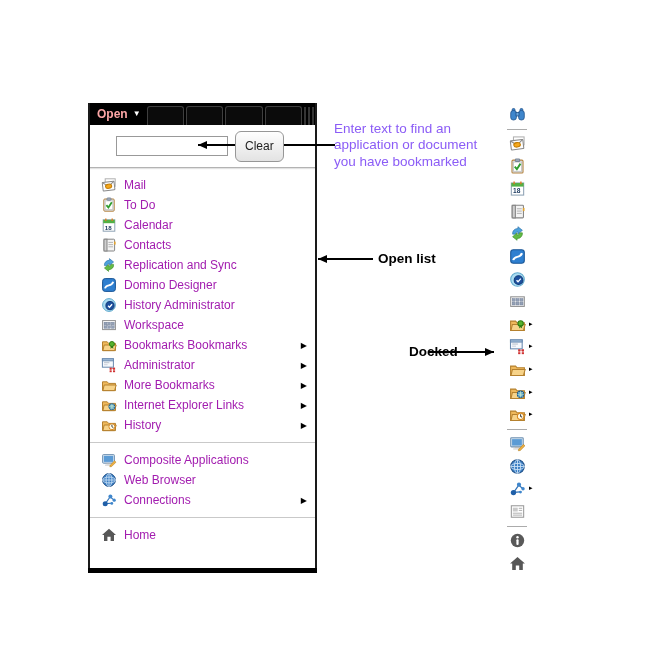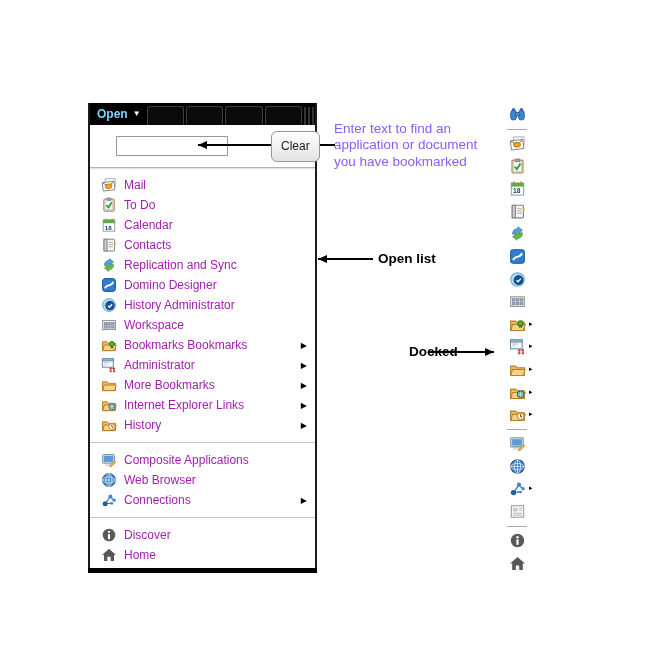--- a/index.html
+++ b/index.html
@@ -10,38 +10,38 @@
   }
   
   .open-panel {
     position:absolute; left:88px; top:103px; width:229px; height:470px;
     background:#fff; border-left:2px solid #1a1a1a; border-right:2px solid #1a1a1a;
   }
   .panel-header {
     height:22px; background:#000; display:flex; align-items:flex-end; overflow:hidden;
   }
   .header-left { display:flex; align-items:center; height:100%; padding:0 6px 0 7px; gap:5px; }
-  .open-title { color:#7dd3fc; font-weight:bold; font-size:12px; line-height:22px; }
+  .open-title { color:#fca5a5; font-weight:bold; font-size:12px; line-height:22px; }
   .caret-down { color:#fff; font-size:8px; line-height:22px; }
   .tabs { flex:1; display:flex; align-items:flex-end; height:100%; gap:2px; padding-right:1px; }
   .redacted-tab {
     flex:1; height:19px; border-radius:3px 3px 0 0;
     background:#0b0b0b; border:1px solid #3e3e3e; border-bottom:none;
   }
   .tab-stripes { display:flex; gap:2px; align-items:flex-end; height:100%; }
   .tab-stripes i { display:block; width:2px; height:18px; background:#343434; }
   .search-row { height:42px; display:flex; align-items:center; padding-left:26px; gap:7px; }
   .search-input {
     width:112px; height:20px; border:1px solid #999; background:#fff;
     font-family:"Liberation Sans",sans-serif; font-size:12px; padding:0 4px; outline:none;
   }
   .clear-button {
     position:relative; z-index:6; height:31px; padding:0 9px;
     font-family:"Liberation Sans",sans-serif; font-size:12px; color:#222;
-    background:linear-gradient(#fefefe,#e3e3e3); border:1px solid #979797; border-radius:6px;margin-left:36px;
+    background:linear-gradient(#fefefe,#e3e3e3); border:1px solid #979797; border-radius:6px;
   }
   .search-separator { height:3px; background:#e2e2e2; border-top:1px solid #b3b3b3; border-bottom:1px solid #fafafa; }
   .menu-groups { padding-top:5px; }
   .menu-item { height:20px; display:flex; align-items:center; gap:7px; padding-left:11px; cursor:default; }
   .menu-item .icon, .menu-item .icon svg { width:16px; height:16px; display:block; flex:0 0 16px; }
   .menu-item .label { font-size:12px; color:#a21caf; white-space:nowrap; }
   .submenu-arrow { margin-left:auto; padding-right:8px; font-size:8px; color:#000; }
   .group-separator { height:1px; background:#c9c9c9; margin:7px 0; }
   .panel-bottom-bar { position:absolute; left:-2px; right:-2px; bottom:0; height:5px; background:#000; }
   
@@ -295,30 +295,20 @@
             <circle cx="4.2" cy="11.8" r="2.5" fill="#1f5fa8"></circle>
             <circle cx="9.4" cy="4.4" r="2" fill="#3f86cc"></circle>
             <circle cx="13.2" cy="8.2" r="1.6" fill="#3f86cc"></circle>
             <circle cx="10.8" cy="11.4" r="1.4" fill="#3f86cc"></circle>
           </svg>
         </span>
         <span class="label">Connections</span>
         <span class="submenu-arrow">▶</span>
       </div>
       <div class="group-separator"></div>
-      <div class="menu-item">
-        <span class="icon">
-          <svg viewBox="0 0 16 16" aria-hidden="true">
-            <circle cx="8" cy="8" r="6.3" fill="#595959"></circle>
-            <circle cx="8" cy="4.9" r="1.15" fill="#fff"></circle>
-            <rect x="6.95" y="6.9" width="2.1" height="5.4" rx="0.9" fill="#fff"></rect>
-          </svg>
-        </span>
-        <span class="label">Discover</span>
-      </div>
       <div class="menu-item">
         <span class="icon">
           <svg viewBox="0 0 16 16" aria-hidden="true">
             <path d="M8 1.8 L15 8 L13 8 L13 14 L9.6 14 L9.6 9.8 L6.4 9.8 L6.4 14 L3 14 L3 8 L1 8 Z" fill="#575757"></path>
           </svg>
         </span>
         <span class="label">Home</span>
       </div>
     </div>
   <div class="panel-bottom-bar"></div>

